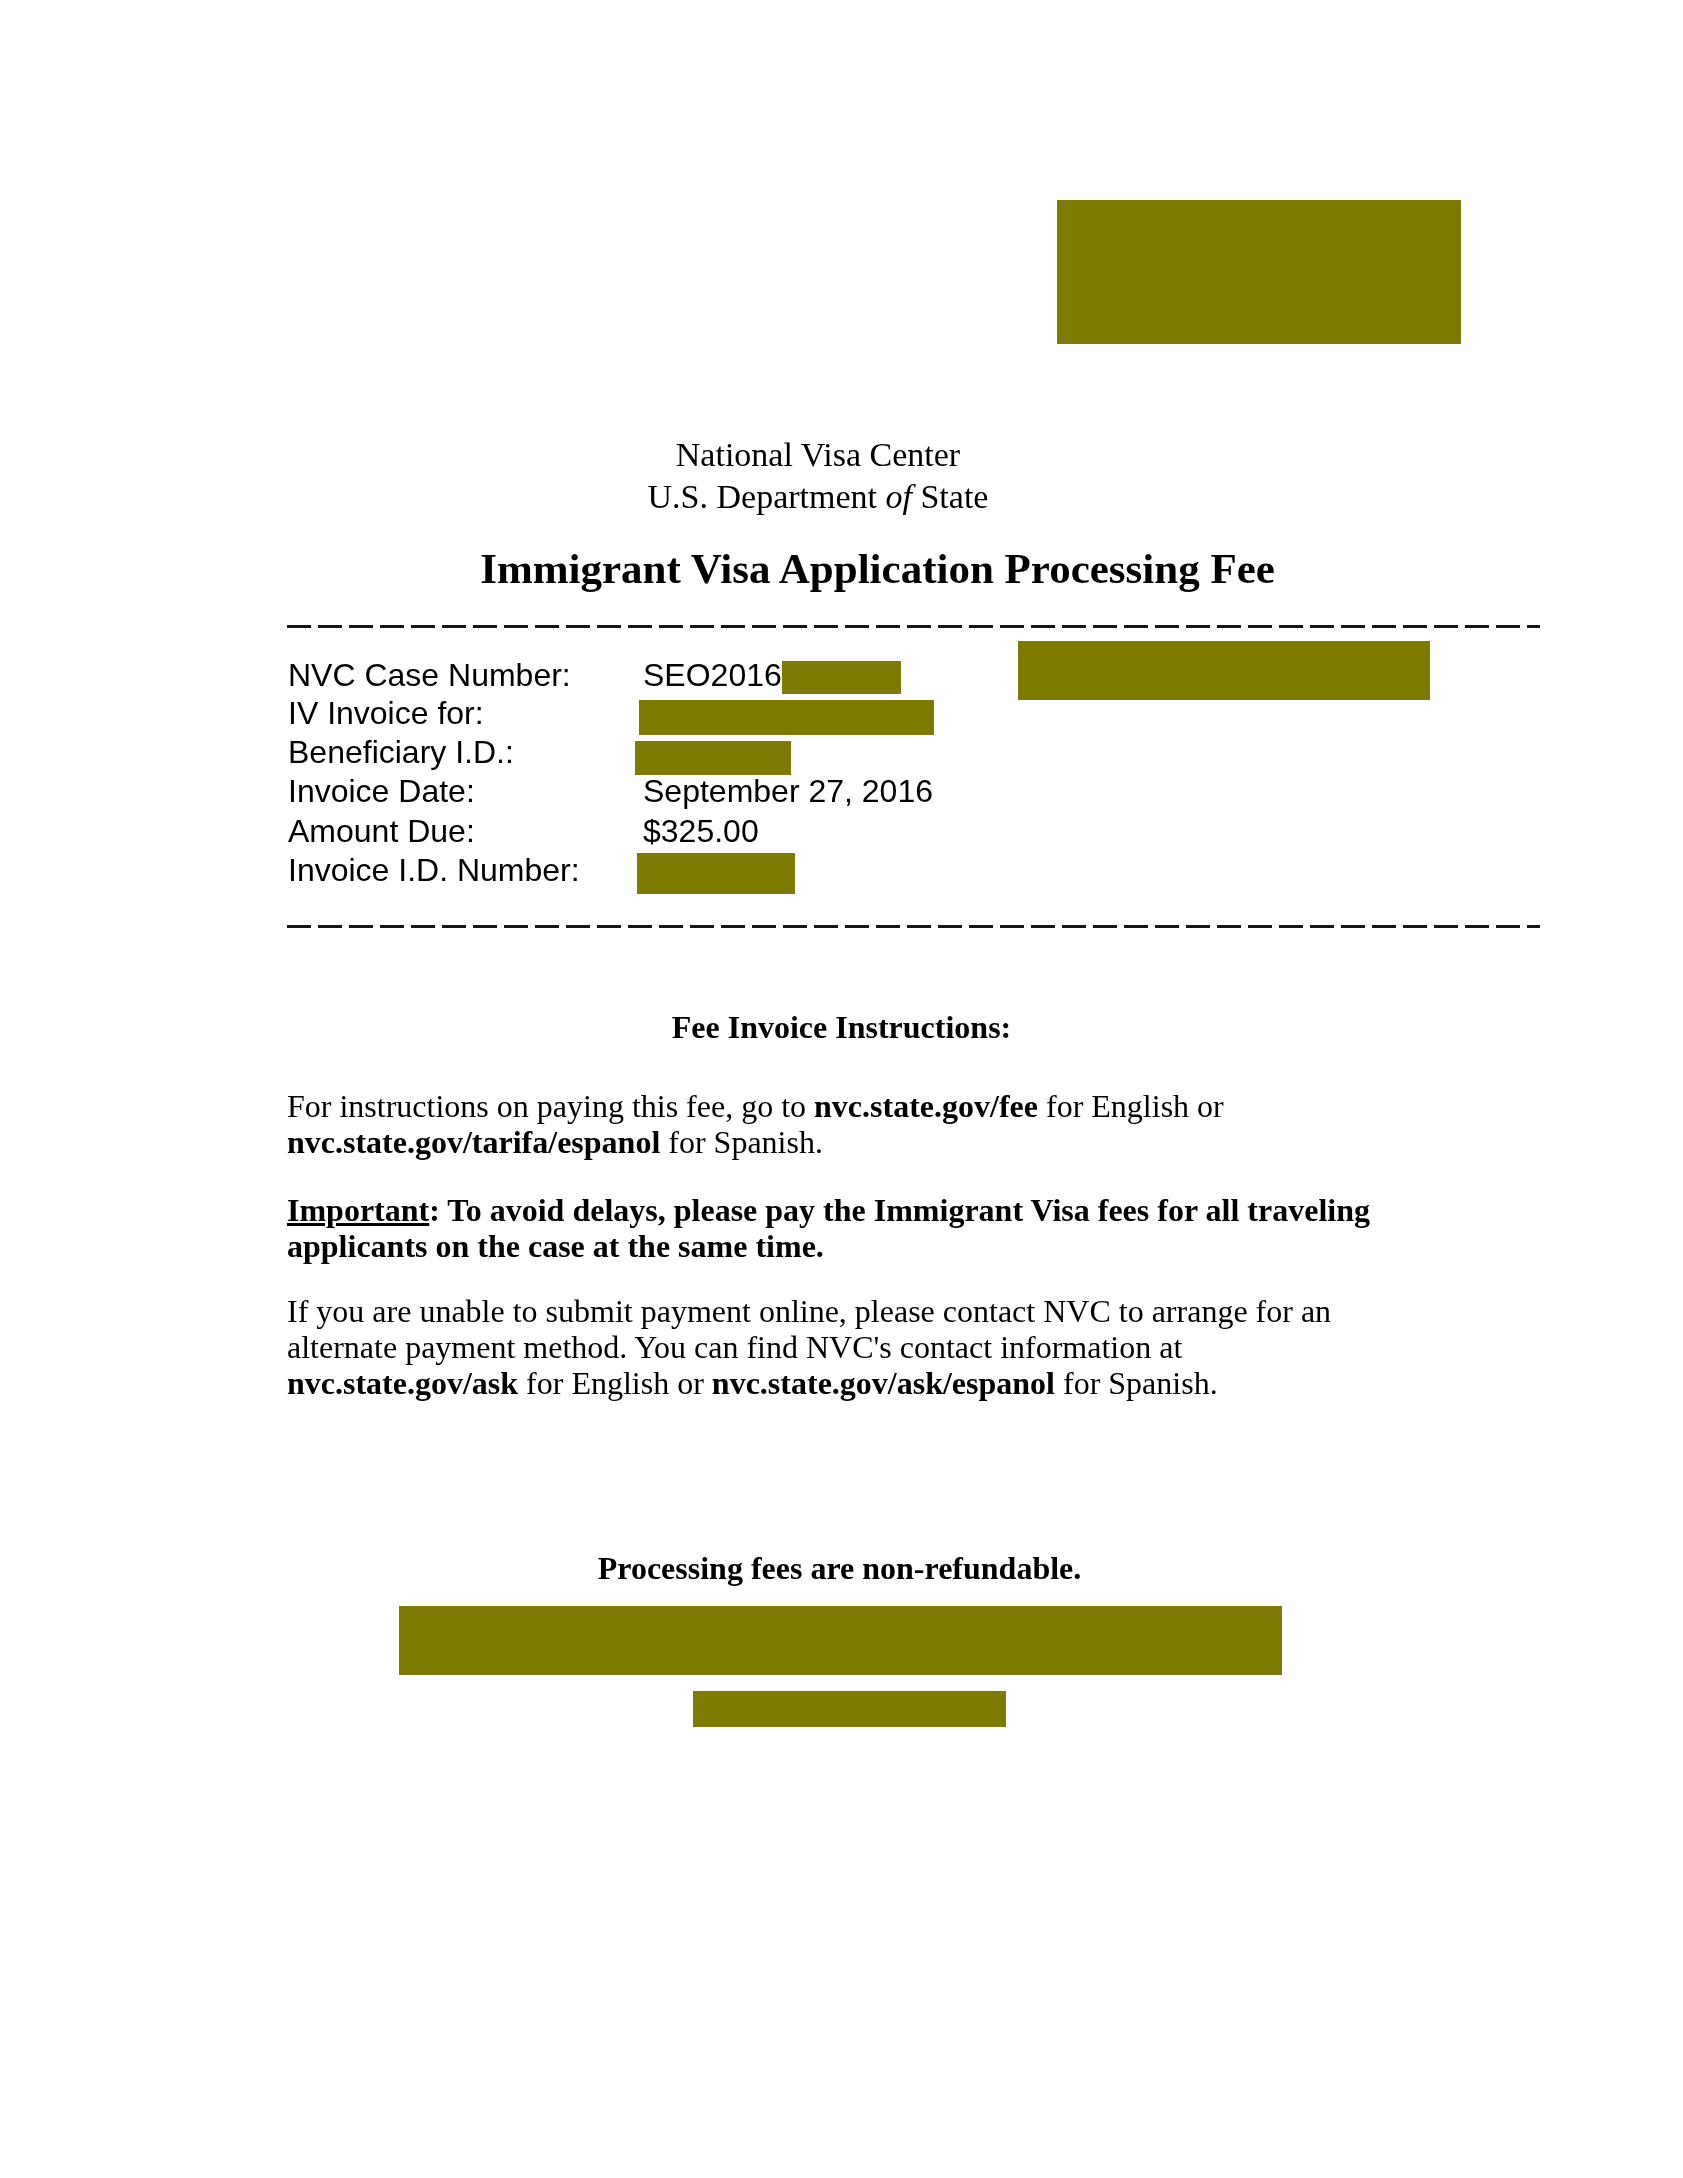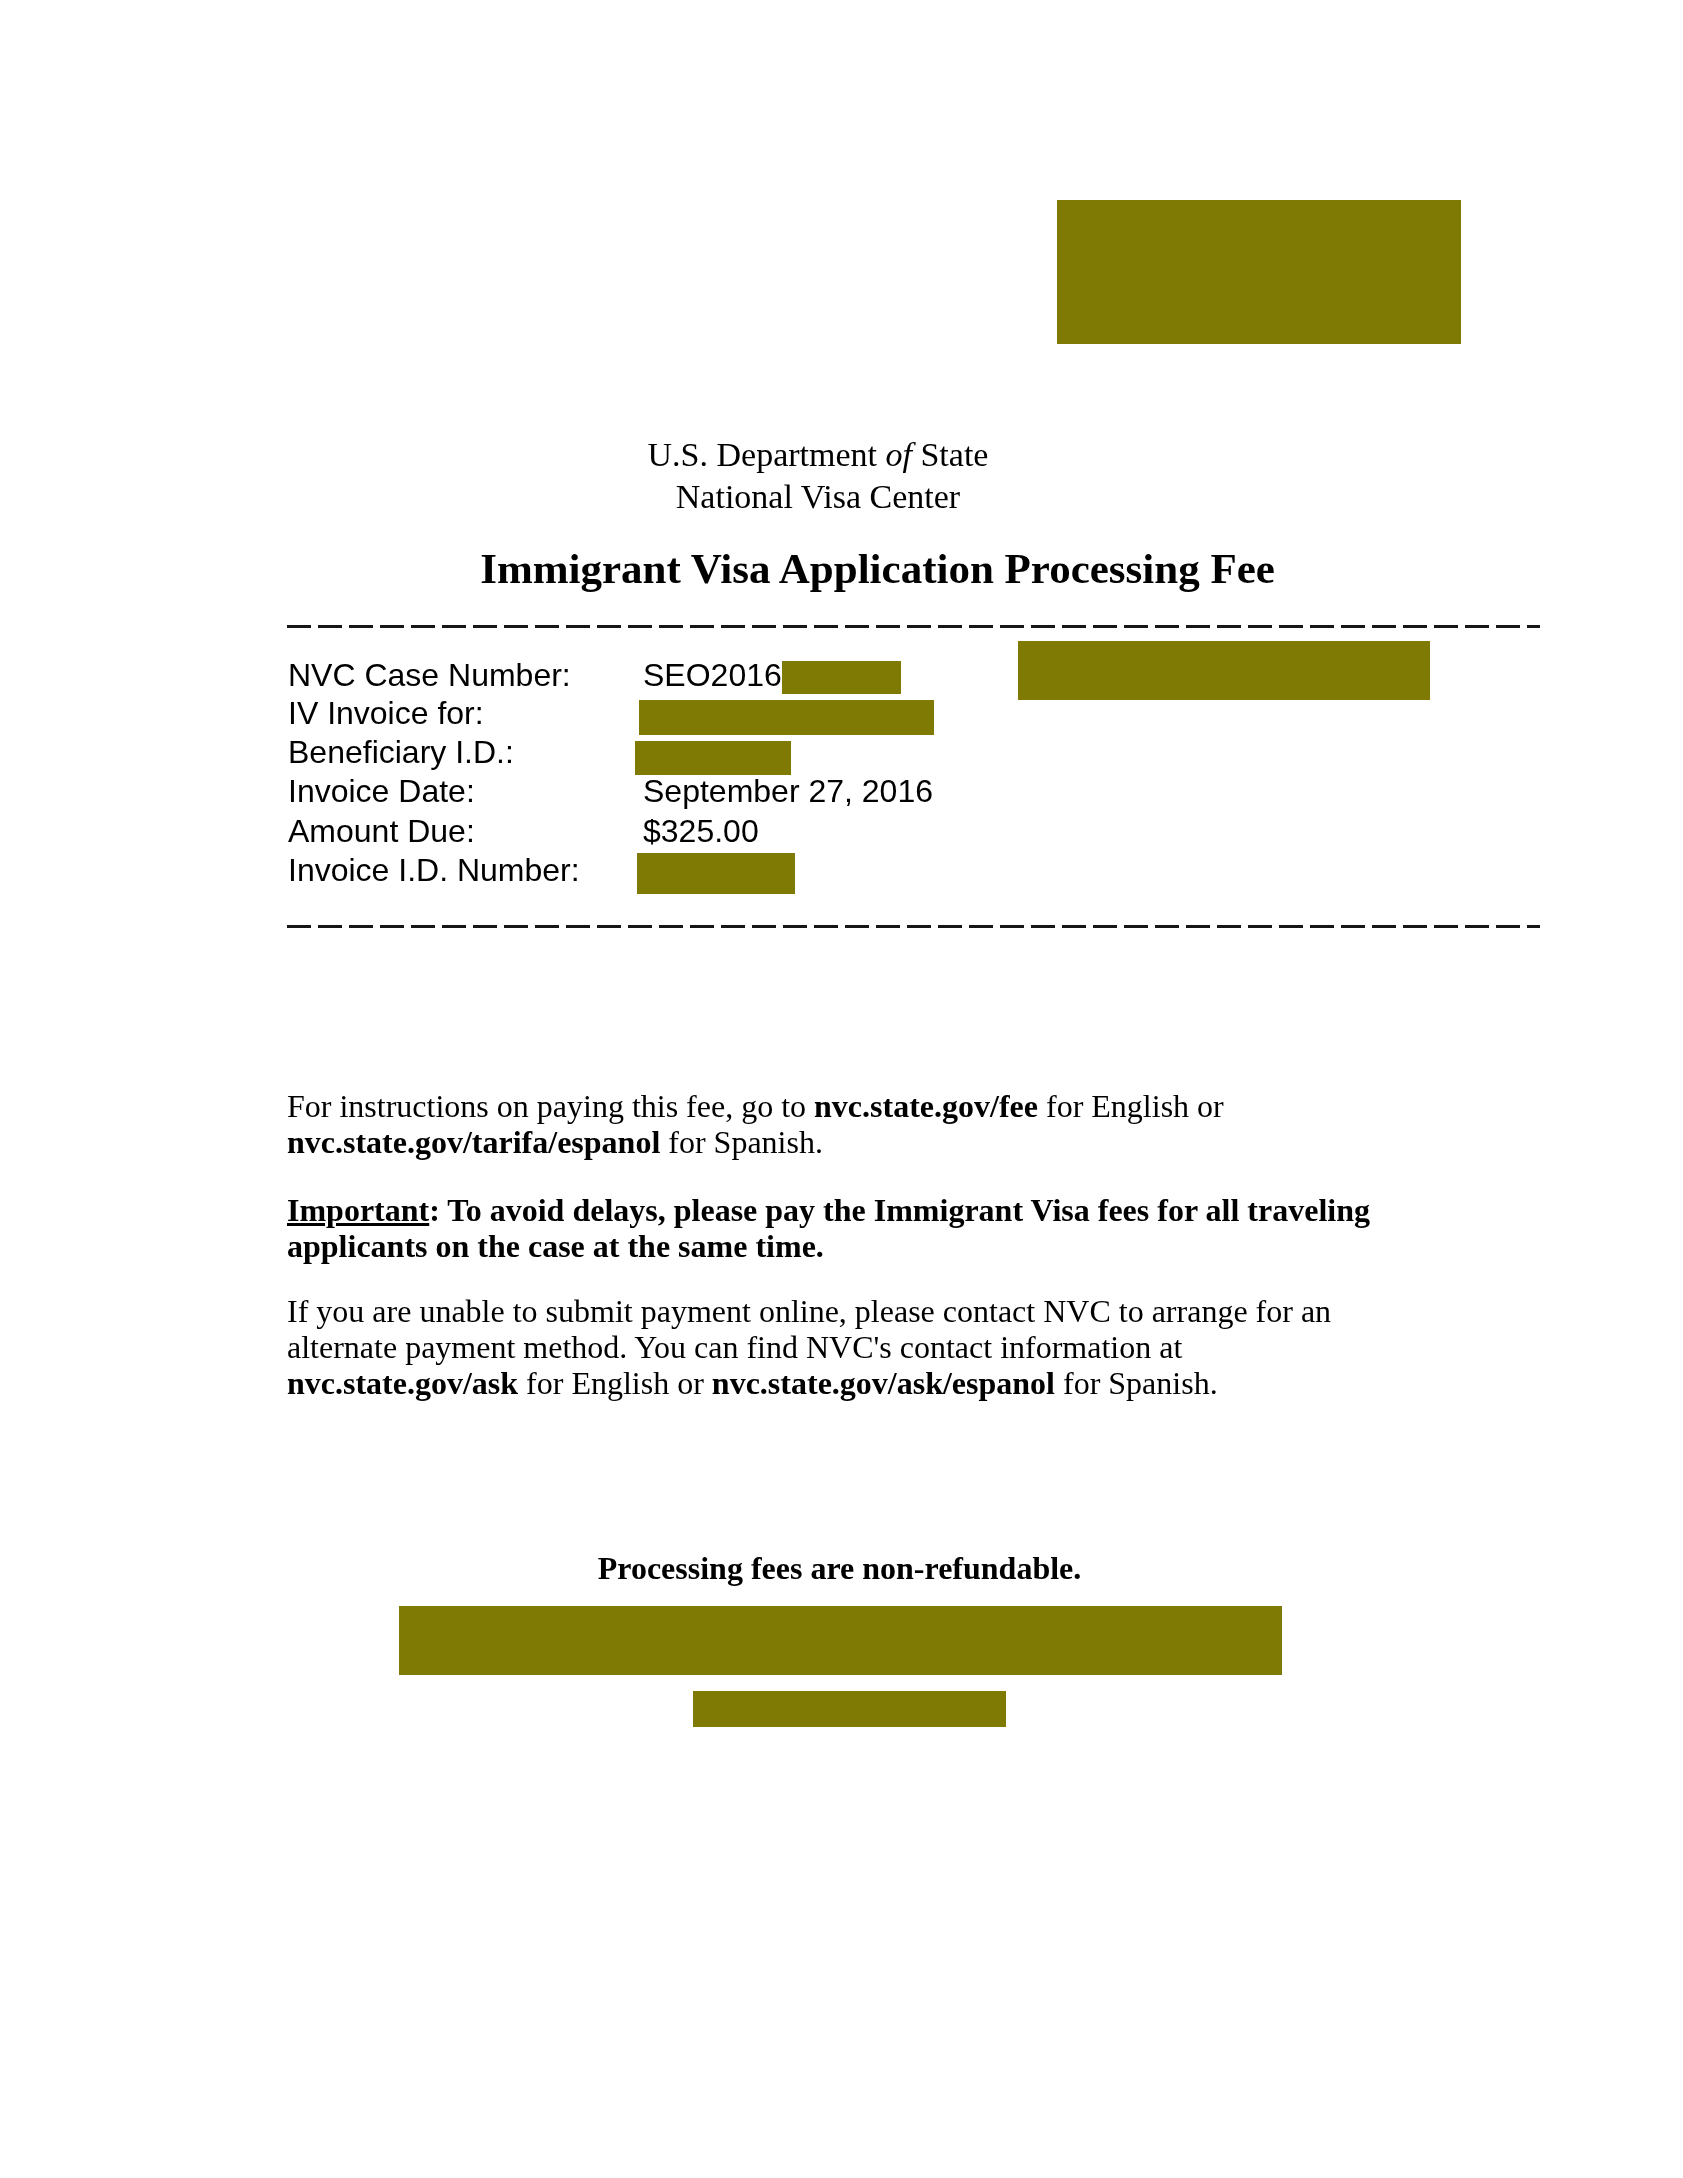--- a/index.html
+++ b/index.html
@@ -115,22 +115,22 @@
   }
 </style>
 </head>
 <body>
 
 <div id="page">
 
   <div class="redaction redact-top"></div>
 
   <div class="abs org-block">
+    <div>National Visa Center</div>
     <div><span>U.S. Department </span><span class="italic">of</span><span> State</span></div>
-    <div>National Visa Center</div>
   </div>
 
   <div class="abs doc-title">Immigrant Visa Application Processing Fee</div>
 
   <div class="rule rule-1"></div>
 
   <div class="field-row row-1">
     <span>NVC Case Number:</span>
     <span class="value">SEO2016</span>
   </div>
@@ -157,20 +157,21 @@
     <span class="value">$325.00</span>
   </div>
 
   <div class="field-row row-6">
     <span>Invoice I.D. Number:</span>
   </div>
   <div class="redaction redact-invid"></div>
 
   <div class="rule rule-2"></div>
 
+  <div class="abs section-heading">Fee Invoice Instructions:</div>
 
   <p class="para para-2"><span class="u">Important</span><span>: To avoid delays, please pay the Immigrant Visa fees for all traveling applicants on the case at the same time.</span></p>
 
   <p class="para para-1"><span>For instructions on paying this fee, go to </span><b>nvc.state.gov/fee</b><span> for English or </span><b>nvc.state.gov/tarifa/espanol</b><span> for Spanish.</span></p>
 
   <p class="para para-3"><span>If you are unable to submit payment online, please contact NVC to arrange for an alternate payment method. You can find NVC's contact information at </span><b>nvc.state.gov/ask</b><span> for English or </span><b>nvc.state.gov/ask/espanol</b><span> for Spanish.</span></p>
 
   <div class="abs footer-note">Processing fees are non-refundable.</div>
 
   <div class="redaction redact-bottom-1"></div>

